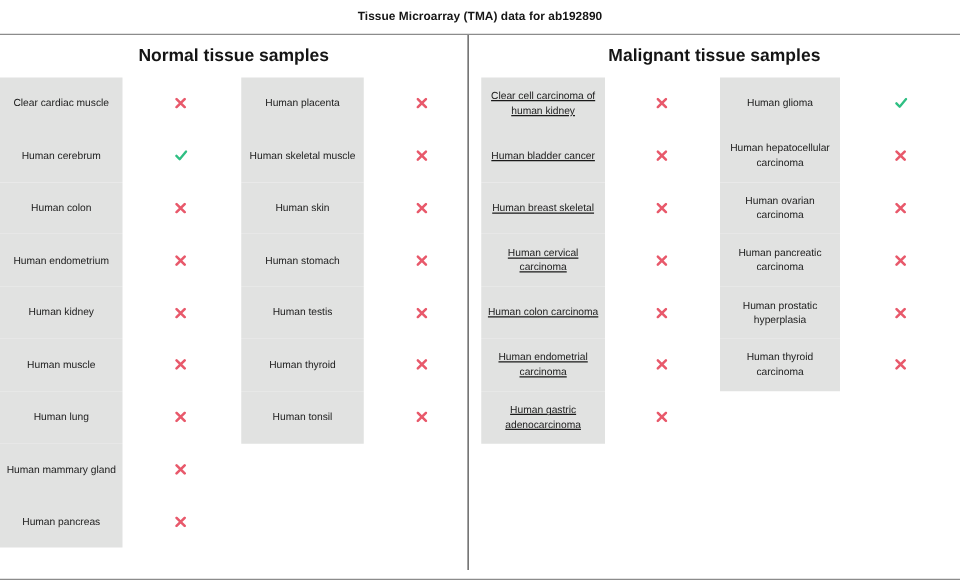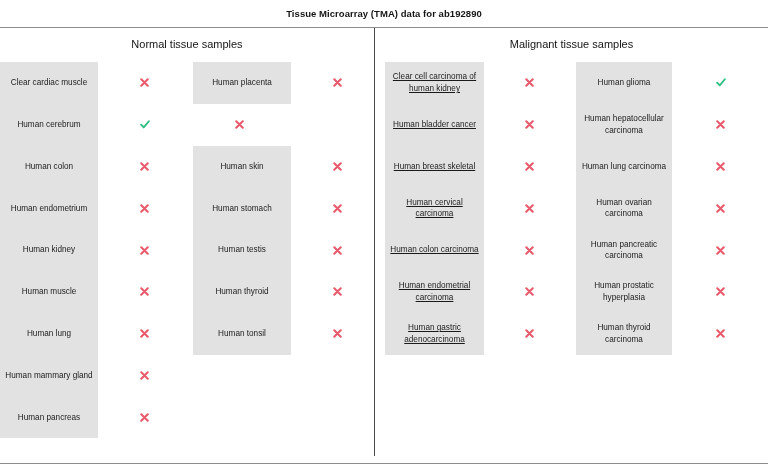--- a/index.html
+++ b/index.html
@@ -66,22 +66,22 @@
   
   .section-header {
     position: absolute;
     top: 28px;
     height: 32px;
     display: flex;
     align-items: center;
     justify-content: center;
   }
   .section-header .section-title {
-    font-size: 11px;
-    font-weight: normal;
+    font-size: 14px;
+    font-weight: bold;
     color: #151515;
   }
   .section-normal    { left: 0px;   width: 374px; }
   .section-malignant { left: 375px; width: 393px; }
 
   
   .col {
     position: absolute;
     top: 62px;
   }
@@ -274,20 +274,23 @@
         </div>
         <div class="cell-mark">
           <span class="mark">
             <svg width="9" height="9" viewBox="0 0 10 10" aria-hidden="true">
               <path d="M1.4 1.4 L8.6 8.6 M8.6 1.4 L1.4 8.6" stroke="#e8596b" stroke-width="2.3" stroke-linecap="round"></path>
             </svg>
           </span>
         </div>
       </div>
       <div class="row">
+        <div class="cell-label">
+          <span class="label-text">Human skeletal muscle</span>
+        </div>
         <div class="cell-mark">
           <span class="mark">
             <svg width="9" height="9" viewBox="0 0 10 10" aria-hidden="true">
               <path d="M1.4 1.4 L8.6 8.6 M8.6 1.4 L1.4 8.6" stroke="#e8596b" stroke-width="2.3" stroke-linecap="round"></path>
             </svg>
           </span>
         </div>
       </div>
       <div class="row">
         <div class="cell-label">
@@ -456,32 +459,20 @@
         <div class="cell-mark">
           <span class="mark">
             <svg width="9" height="9" viewBox="0 0 10 10" aria-hidden="true">
               <path d="M1.4 1.4 L8.6 8.6 M8.6 1.4 L1.4 8.6" stroke="#e8596b" stroke-width="2.3" stroke-linecap="round"></path>
             </svg>
           </span>
         </div>
       </div>
       <div class="row">
         <div class="cell-label">
-          <span class="label-text">Human lung carcinoma</span>
-        </div>
-        <div class="cell-mark">
-          <span class="mark">
-            <svg width="9" height="9" viewBox="0 0 10 10" aria-hidden="true">
-              <path d="M1.4 1.4 L8.6 8.6 M8.6 1.4 L1.4 8.6" stroke="#e8596b" stroke-width="2.3" stroke-linecap="round"></path>
-            </svg>
-          </span>
-        </div>
-      </div>
-      <div class="row">
-        <div class="cell-label">
           <span class="label-text">Human ovarian carcinoma</span>
         </div>
         <div class="cell-mark">
           <span class="mark">
             <svg width="9" height="9" viewBox="0 0 10 10" aria-hidden="true">
               <path d="M1.4 1.4 L8.6 8.6 M8.6 1.4 L1.4 8.6" stroke="#e8596b" stroke-width="2.3" stroke-linecap="round"></path>
             </svg>
           </span>
         </div>
       </div>

